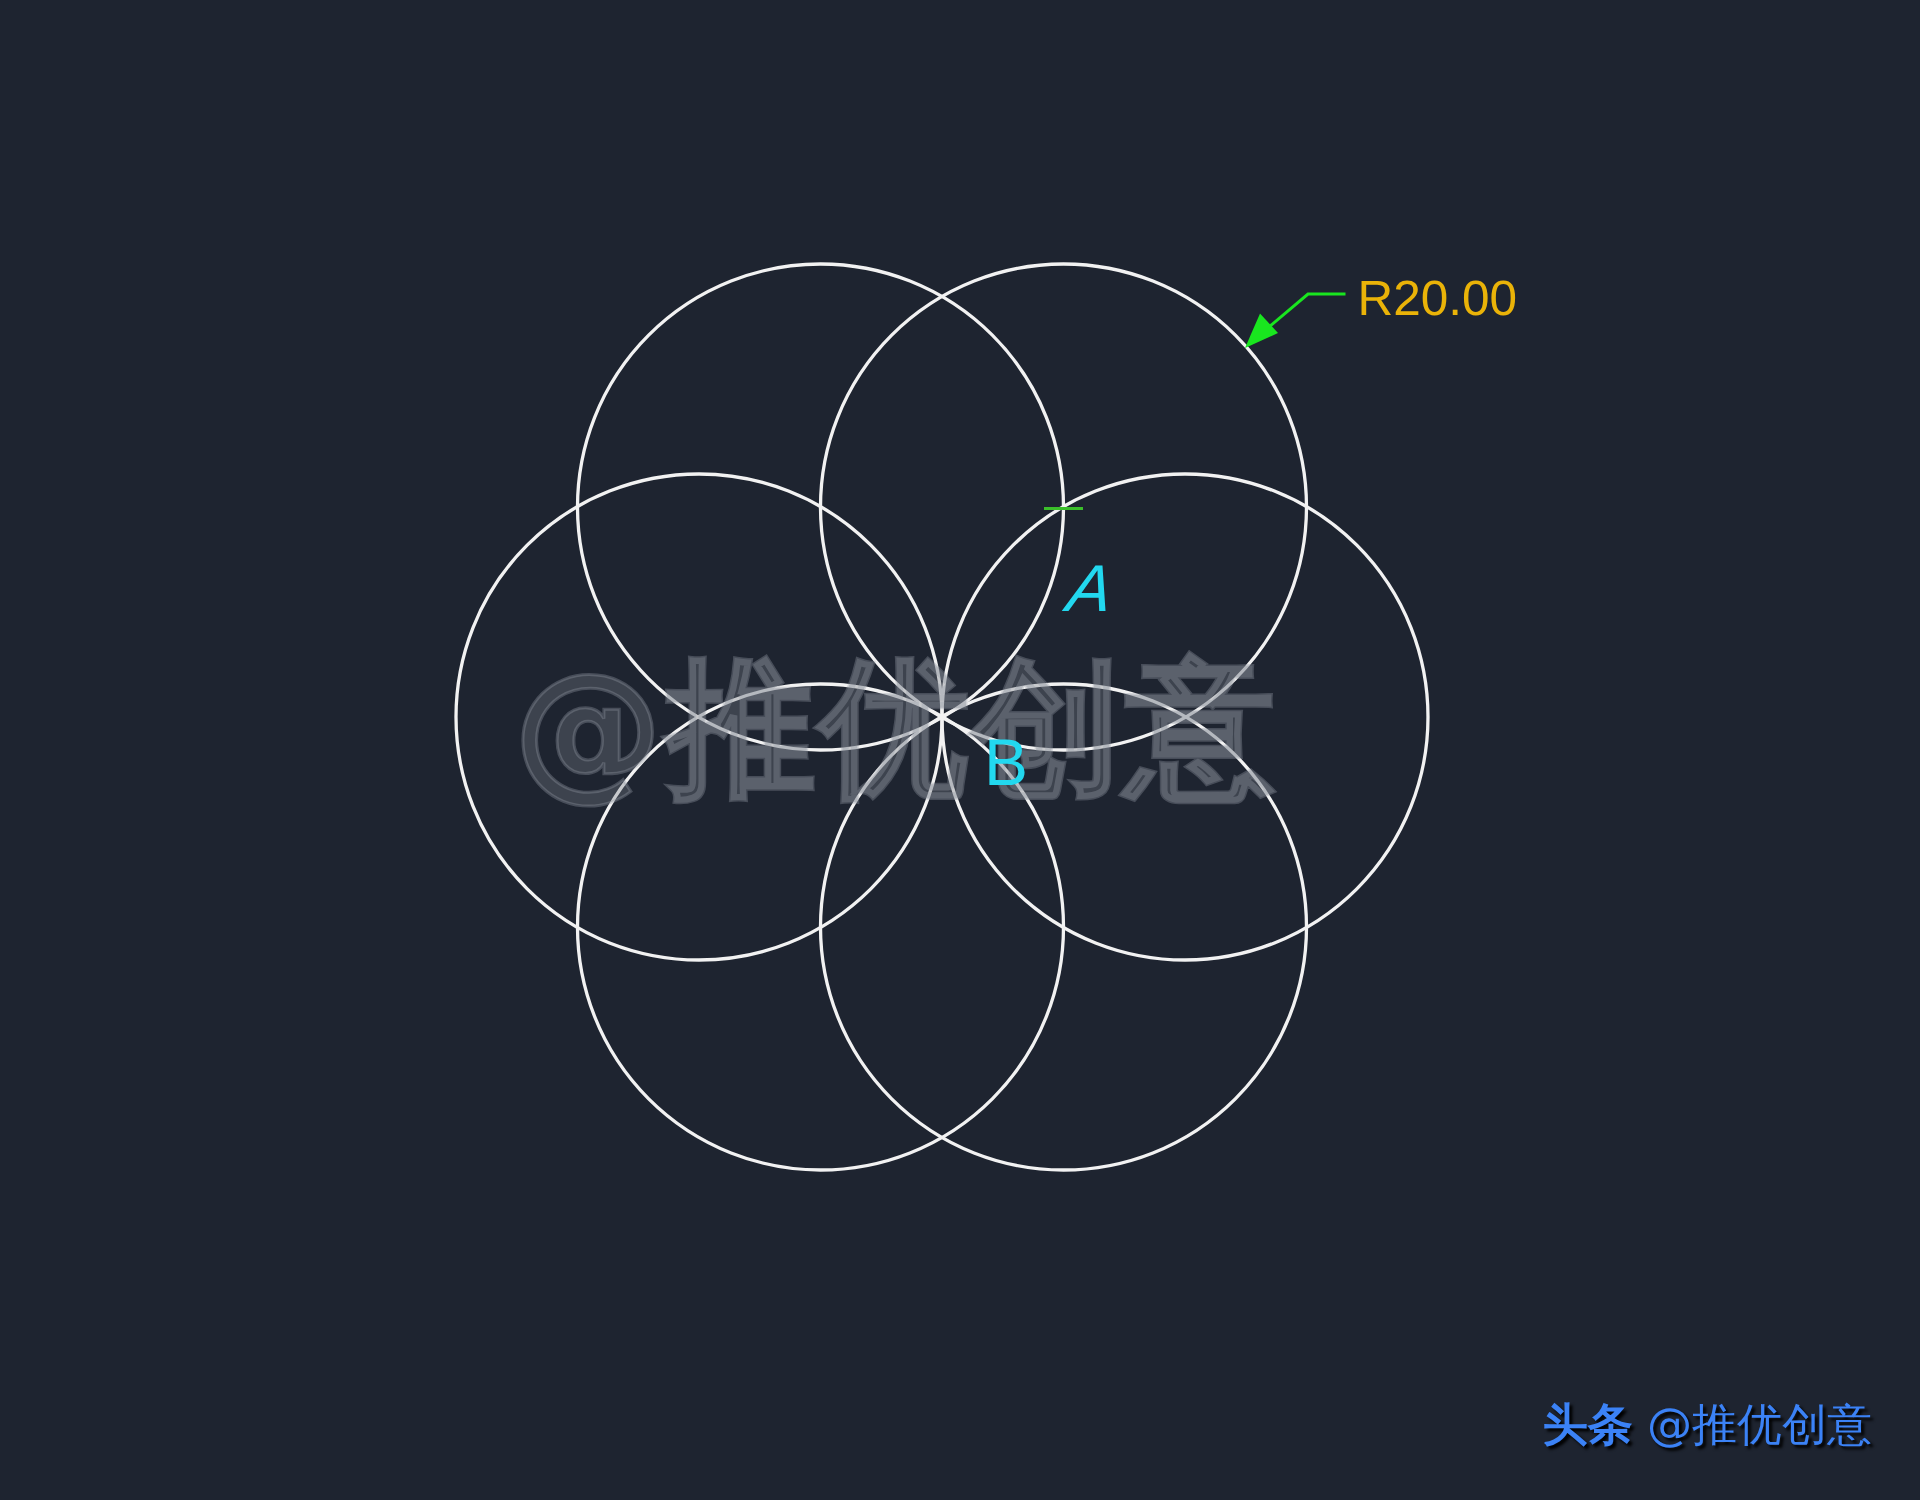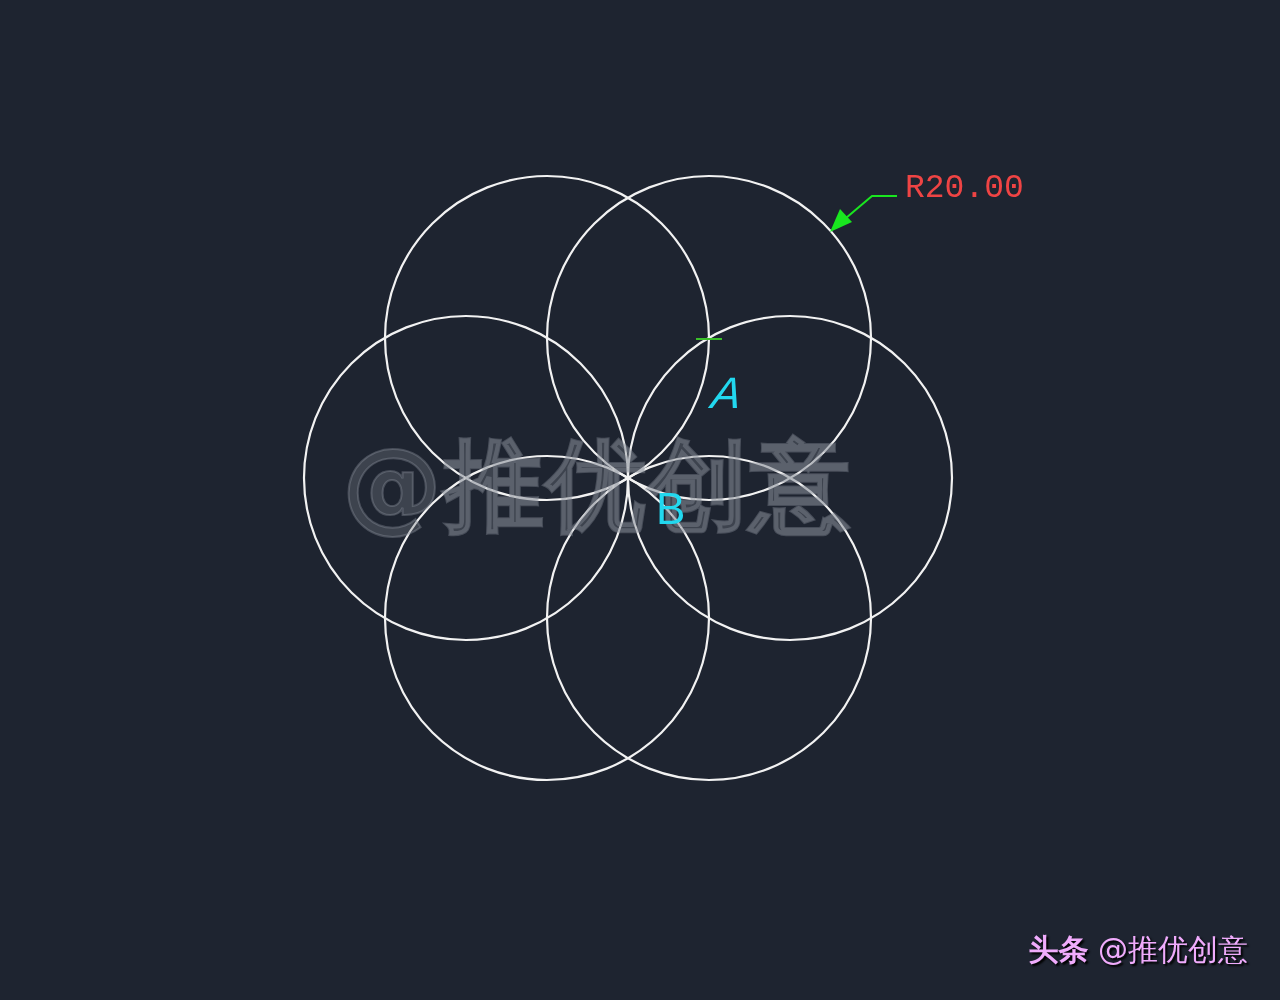--- a/index.html
+++ b/index.html
@@ -1,21 +1,21 @@
 <!DOCTYPE html>
 <html><head>
 <meta charset="utf-8">
 <style>
   html, body { margin: 0; padding: 0; }
   body { width: 1280px; height: 1000px; background: #1e2430; overflow: hidden; position: relative; font-family: "DejaVu Sans", sans-serif; }
   svg.canvas { position: absolute; left: 0; top: 0; }
   .watermark { position: absolute; left: 342px; top: 420px; font-size: 100px; font-weight: bold; color: rgba(120,125,135,0.35); letter-spacing: 2px; white-space: nowrap; font-family: "DejaVu Sans", sans-serif; -webkit-text-stroke: 2px rgba(150,155,165,0.35); }
-  .footer { position: absolute; right: 32px; top: 930px; font-size: 30px; color: #f0abfc; text-shadow: 2px 2px 2px #000; white-space: nowrap; }
+  .footer { position: absolute; right: 32px; top: 930px; font-size: 30px; color: #3b82f6; text-shadow: 2px 2px 2px #000; white-space: nowrap; }
   .footer .brand { font-weight: bold; }
-  .dim-text { position: absolute; left: 905px; top: 170px; font-size: 33px; color: #ef4444; font-family: Liberation Mono, monospace; }
+  .dim-text { position: absolute; left: 905px; top: 180px; font-size: 33px; color: #eab308; font-family: Liberation Sans, sans-serif; }
   .label { position: absolute; font-size: 44px; color: #22d8ef; font-family: "Liberation Sans", sans-serif; }
   .label-a { left: 712px; top: 368px; font-style: italic; transform: skewX(-8deg); }
   .label-b { left: 656px; top: 484px; }
 </style>
 </head>
 <body>
 
 <svg class="canvas" width="1280" height="1000">
   <g id="circles" fill="none" stroke="#f2f2f2" stroke-width="2.2">
       <circle cx="547" cy="338" r="162"></circle>

